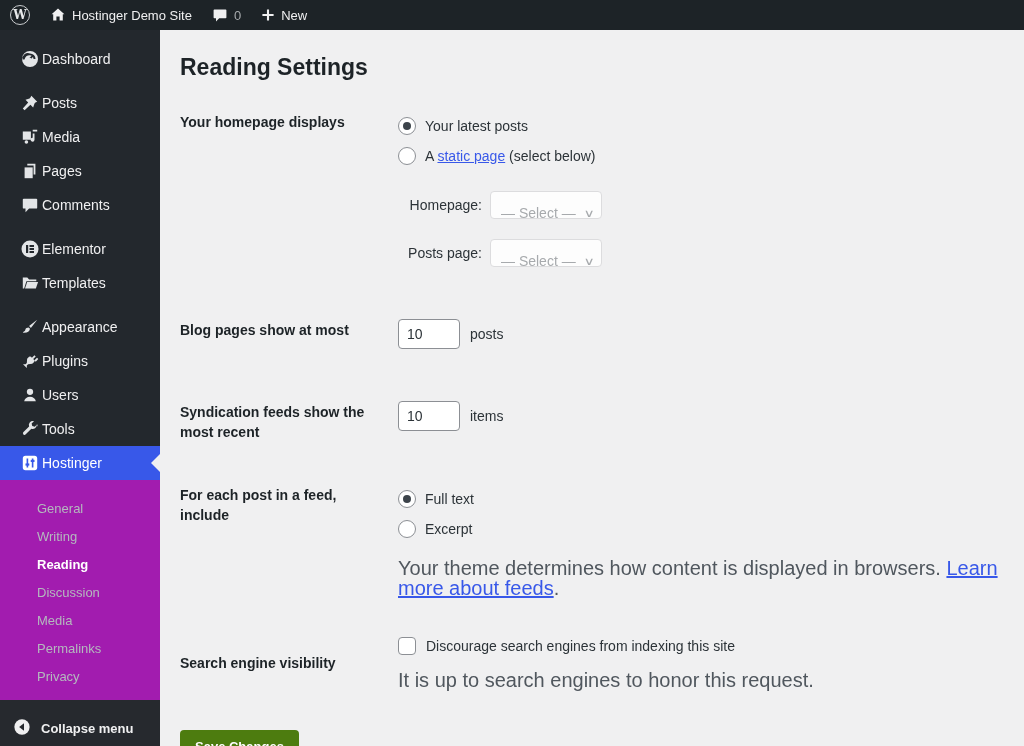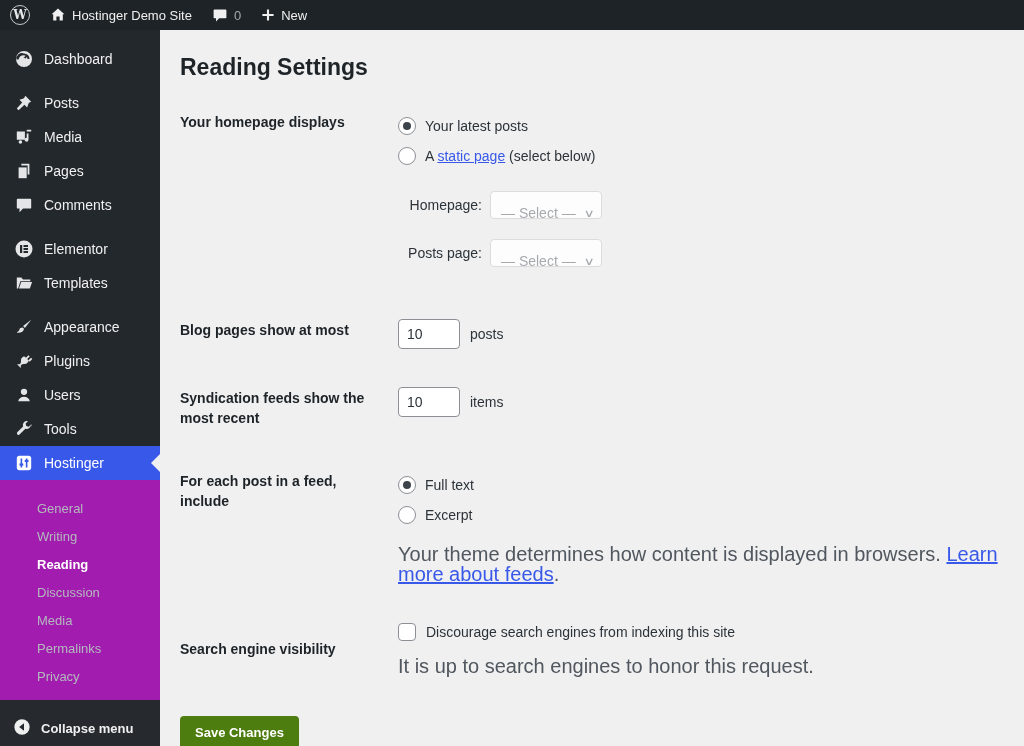--- a/index.html
+++ b/index.html
@@ -14,22 +14,22 @@
   .ab-item svg { display:block; }
   .ab-count { color:#a7aaad; }
   .wp-logo-circle { width:20px; height:20px; border:1.6px solid #c9ccce; border-radius:50%;
     display:flex; align-items:center; justify-content:center;
     font-family:"DejaVu Serif", serif; font-size:12px; font-weight:700; color:#e7e9ea; }
 
   
   .sidebar { position:fixed; top:30px; left:0; width:160px; height:716px;
     background:#23282d; display:flex; flex-direction:column; }
   .menu-top { padding-top:12px; }
-  .menu-item { height:34px; display:flex; align-items:center; gap:10px;
-    padding-left:14px; color:#f0f0f1; font-size:14px; cursor:pointer; position:relative; }
+  .menu-item { height:34px; display:flex; align-items:center; gap:2px;
+    padding-left:20px; color:#f0f0f1; font-size:14px; cursor:pointer; position:relative; }
   .menu-item.sep { margin-top:10px; }
   .menu-item .mi-icon { width:20px; height:20px; display:flex; align-items:center; justify-content:center; color:#e3e5e7; }
   .menu-item.active { background:#3858e9; color:#fff; }
   .menu-item.active::after { content:""; position:absolute; right:0; top:50%;
     transform:translateY(-50%); border-top:9px solid transparent;
     border-bottom:9px solid transparent; border-right:9px solid #f0f0f1; }
   .submenu { background:#a21caf; padding:14px 0 10px 0; }
   .submenu-item { height:28px; display:flex; align-items:center; padding-left:37px;
     color:#b4b9be; font-size:13px; cursor:pointer; }
   .submenu-item.current { color:#ffffff; font-weight:700; }
@@ -63,21 +63,21 @@
     padding:16px 8px 0 10px; color:#a7aaad; font-size:14px; cursor:default; }
   .fake-select .chev { color:#a7aaad; font-size:11px; transform:scaleX(1.4); }
 
   .num-line { display:flex; align-items:center; gap:10px; }
   .num-input { width:62px; height:30px; border:1px solid #8c8f94; border-radius:4px;
     font-size:14px; color:#2c3338; padding:0 8px; background:#fff;
     font-family:"Liberation Sans", sans-serif; }
   .num-suffix { font-size:14px; color:#2c3338; }
 
   .row-blog { margin-top:52px; }
-  .row-synd { margin-top:38px; }
+  .row-synd { margin-top:52px; }
   .row-feed { margin-top:42px; }
   .row-search { margin-top:36px;align-items:center; }
 
   .desc { font-size:20px; color:#50575e; margin-top:14px; line-height:20px; }
   .checkbox-line { display:flex; align-items:center; gap:10px; height:24px; cursor:pointer; }
   .checkbox { width:18px; height:18px; border:1.5px solid #8c8f94; border-radius:4px;
     background:#fff; flex:0 0 18px; }
   .cb-text { font-size:14px; color:#2c3338; }
   .desc2 { margin-top:12px; }
 

